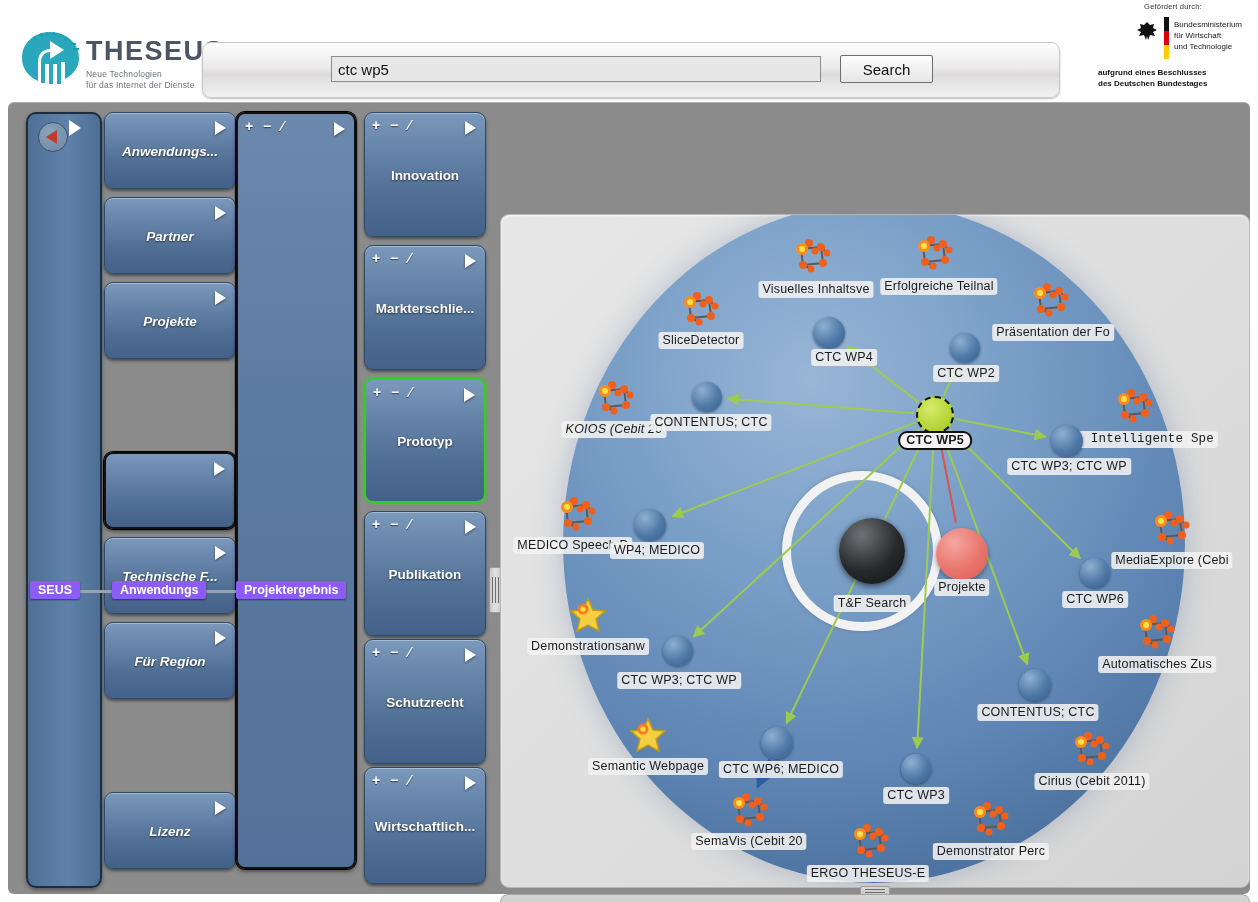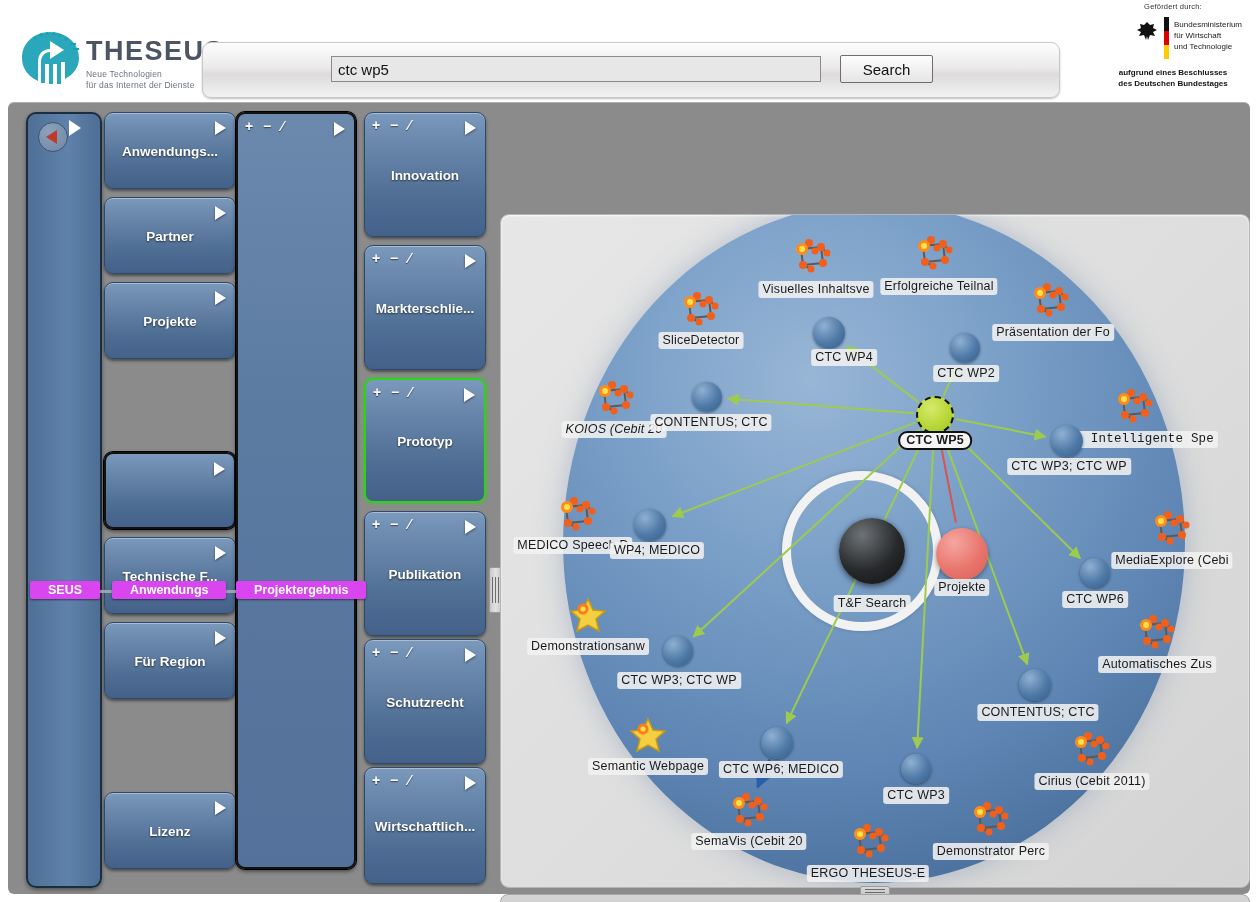--- a/index.html
+++ b/index.html
@@ -39,21 +39,21 @@
     font-family:"Liberation Sans", sans-serif;font-size:15px;color:#111;cursor:pointer;
   }
 
   .bmwi{position:absolute;right:10px;top:2px;width:150px;height:96px;}
   .bmwi-top{font-size:7.5px;color:#333;text-align:center;letter-spacing:.2px;}
   .bmwi-mid{position:relative;margin-top:6px;height:42px;}
   .eagle{position:absolute;left:38px;top:4px;width:22px;height:24px;}
   .flagbar{position:absolute;left:66px;top:0px;width:5px;height:42px;
            background:linear-gradient(to bottom,#111 0 33%,#d00 33% 66%,#fc0 66% 100%);}
   .bmwi-name{position:absolute;left:76px;top:2px;font-size:8px;color:#222;line-height:11px;}
-  .bmwi-bot{margin-top:8px;font-size:8px;color:#111;text-align:center;line-height:11px;font-weight:bold;}
+  .bmwi-bot{margin-top:8px;font-size:8px;color:#111;line-height:11px;font-weight:bold;}
 
   
   .shell{position:absolute;left:8px;top:102px;width:1242px;height:792px;
          background:#8b8b8b;border-radius:6px;
          box-shadow:inset 0 1px 0 rgba(255,255,255,.3);}
 
   
   .col{position:absolute;top:10px;border-radius:7px;}
 
   
@@ -64,28 +64,28 @@
   .backbtn{position:absolute;left:10px;top:8px;width:28px;height:28px;border-radius:50%;
            background:radial-gradient(circle at 35% 30%,#8ca2bb,#6e87a4);
            border:1px solid #3d5470;}
   .backbtn .tri{position:absolute;left:7px;top:7px;width:0;height:0;
            border-top:7px solid transparent;border-bottom:7px solid transparent;
            border-right:11px solid #c0392b;}
   .col1-arrow{position:absolute;left:41px;top:6px;width:0;height:0;
            border-top:8px solid transparent;border-bottom:8px solid transparent;
            border-left:12px solid #fff;}
   .edgetag{
-    position:absolute;z-index:30;background:#d946ef;color:#fff;
-    font-size:12.5px;font-weight:bold;padding:2px 18px;border-radius:2px;
+    position:absolute;z-index:30;background:#8b5cf6;color:#fff;
+    font-size:12.5px;font-weight:bold;padding:2px 8px;border-radius:2px;
     white-space:nowrap;box-shadow:0 1px 2px rgba(0,0,0,.5);
   }
   .edgeline{position:absolute;z-index:25;height:3px;background:#9aa3ad;}
 
   
-  #col2{left:96px;width:132px;height:772px;background:transparent;}
+  #col2{left:96px;width:132px;height:772px;background:transparent;font-style:italic;}
   
   #col3{left:228px;width:120px;height:772px;}
   
   #col4{left:356px;width:122px;height:772px;}
 
   .facet{
     position:absolute;left:0;width:100%;box-sizing:border-box;
     border-radius:9px;
     background:linear-gradient(to bottom,#7b99bc 0%,#6e8cb0 18%,#4f6e93 68%,#44618a 100%);
     border:1px solid #2e4a6b;

